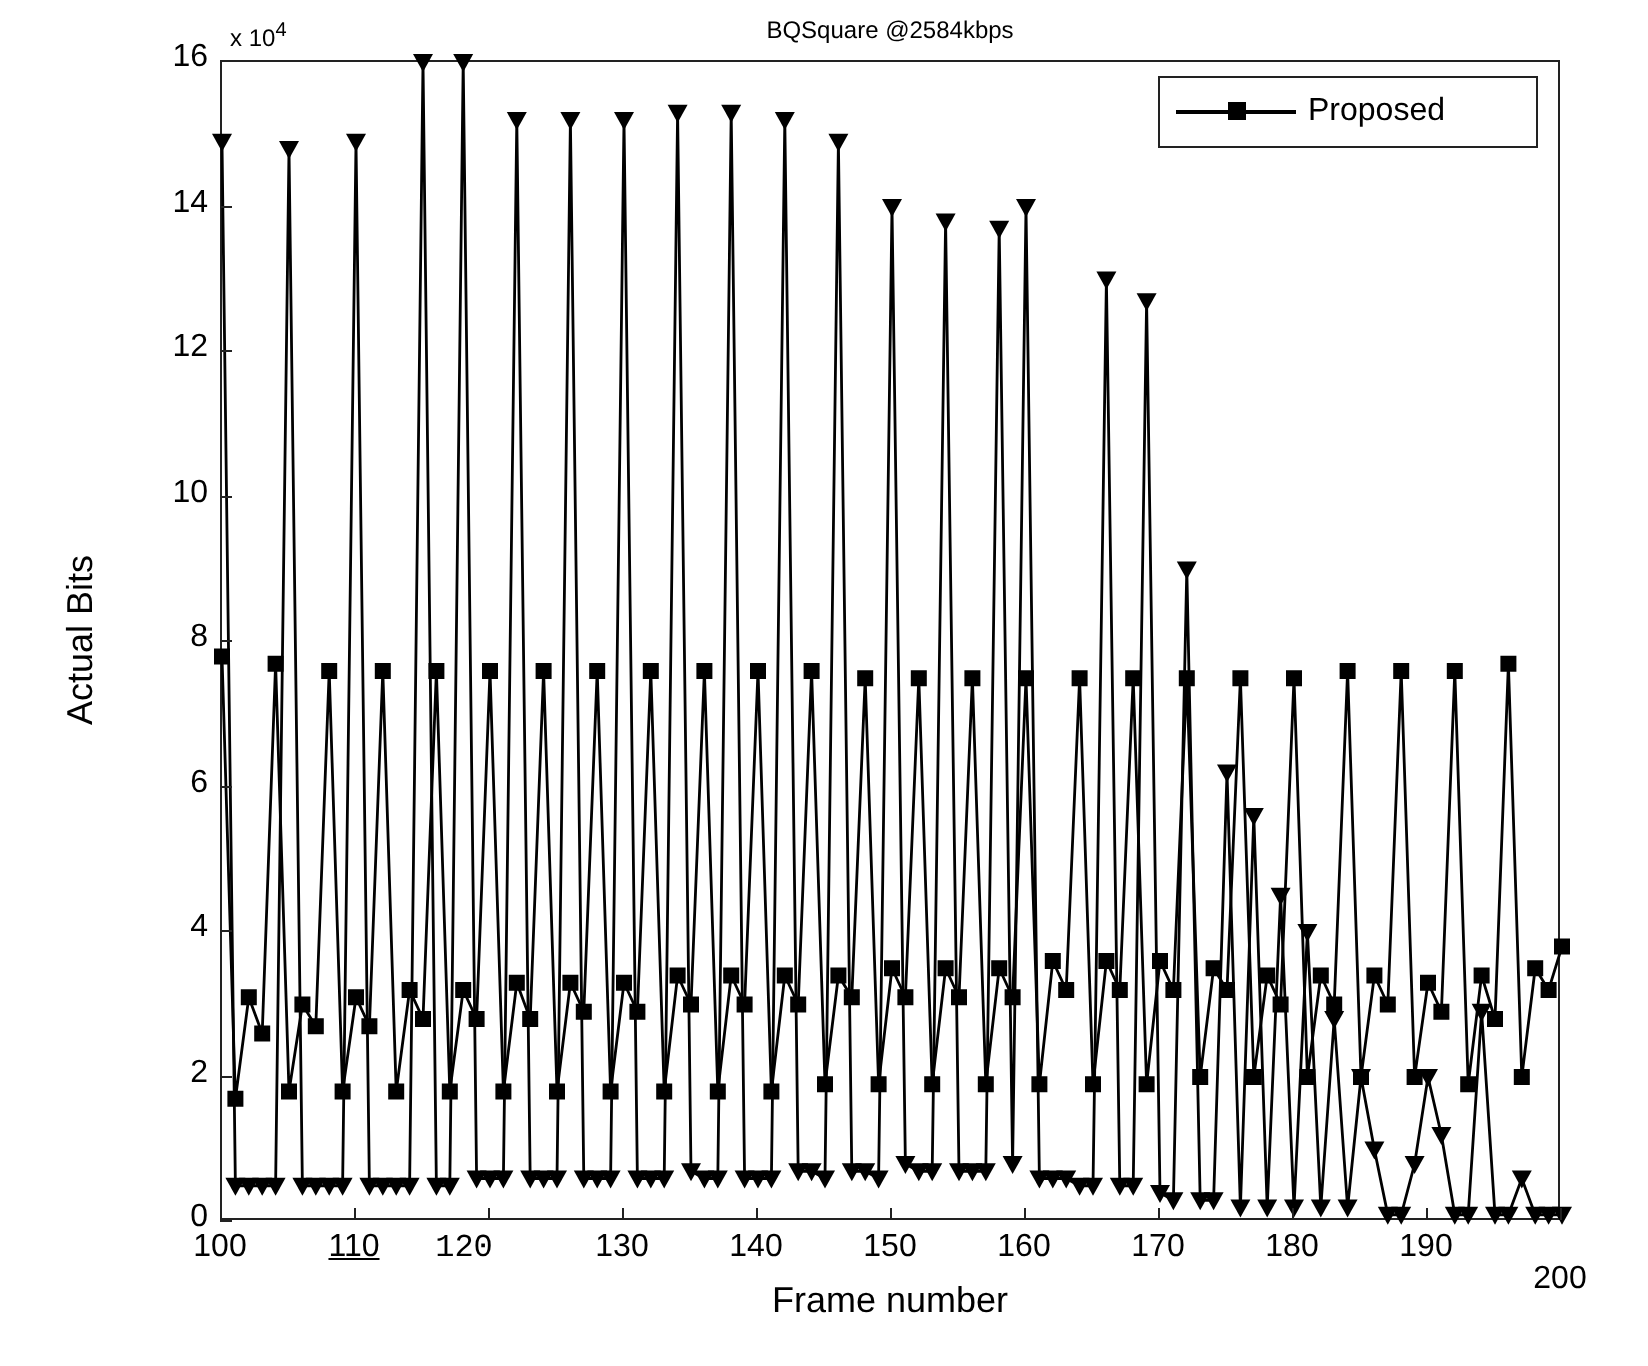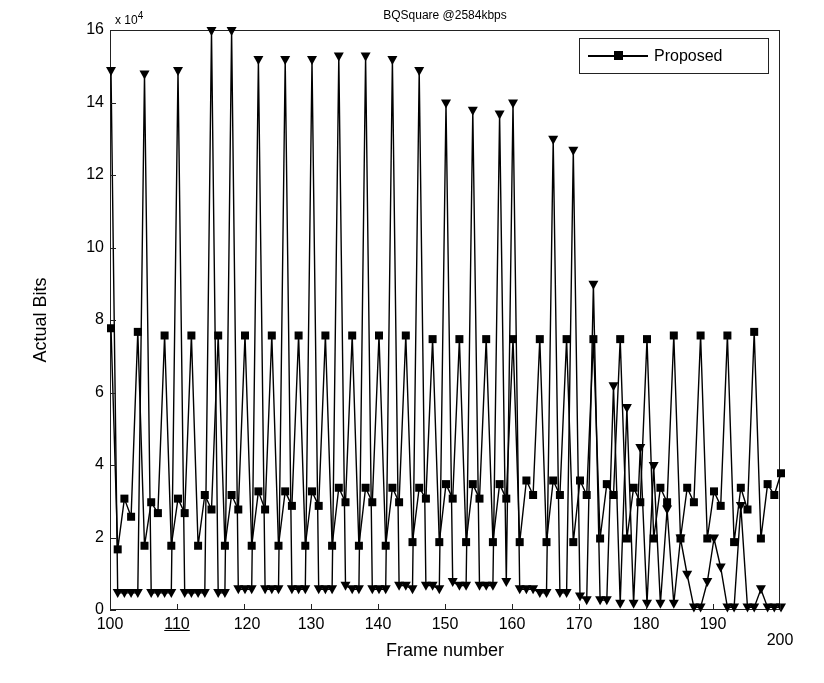--- a/index.html
+++ b/index.html
@@ -387,21 +387,21 @@
       <div class="tick-y" style="top: 165px;">12</div>
       <div class="tick-mark" style="left: 110px; top: 175px; width: 6px; height: 1px;"></div>
       <div class="tick-y" style="top: 92.5px;">14</div>
       <div class="tick-mark" style="left: 110px; top: 102.5px; width: 6px; height: 1px;"></div>
       <div class="tick-y" style="top: 20px;">16</div>
       <div class="tick-mark" style="left: 110px; top: 30px; width: 6px; height: 1px;"></div>
       <div class="tick-x" style="left: 90px;">100</div>
       <div class="tick-mark" style="left: 110px; top: 604px; width: 1px; height: 6px;"></div>
       <div class="tick-x" style="left: 157px; text-decoration: underline;">110</div>
       <div class="tick-mark" style="left: 177px; top: 604px; width: 1px; height: 6px;"></div>
-      <div class="tick-x" style="left: 227px;">120</div>
+      <div class="tick-x" style="left: 212px; font-family: Liberation Mono, monospace;">120</div>
       <div class="tick-mark" style="left: 244px; top: 604px; width: 1px; height: 6px;"></div>
       <div class="tick-x" style="left: 291px;">130</div>
       <div class="tick-mark" style="left: 311px; top: 604px; width: 1px; height: 6px;"></div>
       <div class="tick-x" style="left: 358px;">140</div>
       <div class="tick-mark" style="left: 378px; top: 604px; width: 1px; height: 6px;"></div>
       <div class="tick-x" style="left: 425px;">150</div>
       <div class="tick-mark" style="left: 445px; top: 604px; width: 1px; height: 6px;"></div>
       <div class="tick-x" style="left: 492px;">160</div>
       <div class="tick-mark" style="left: 512px; top: 604px; width: 1px; height: 6px;"></div>
       <div class="tick-x" style="left: 559px;">170</div>

